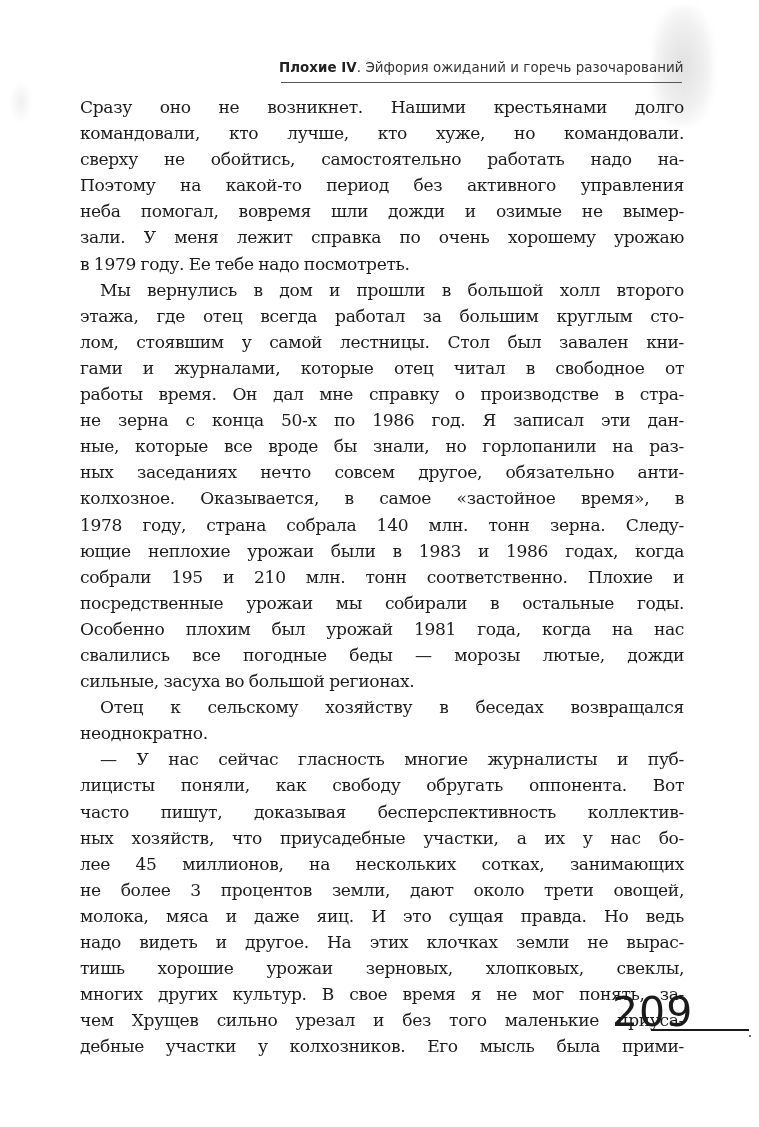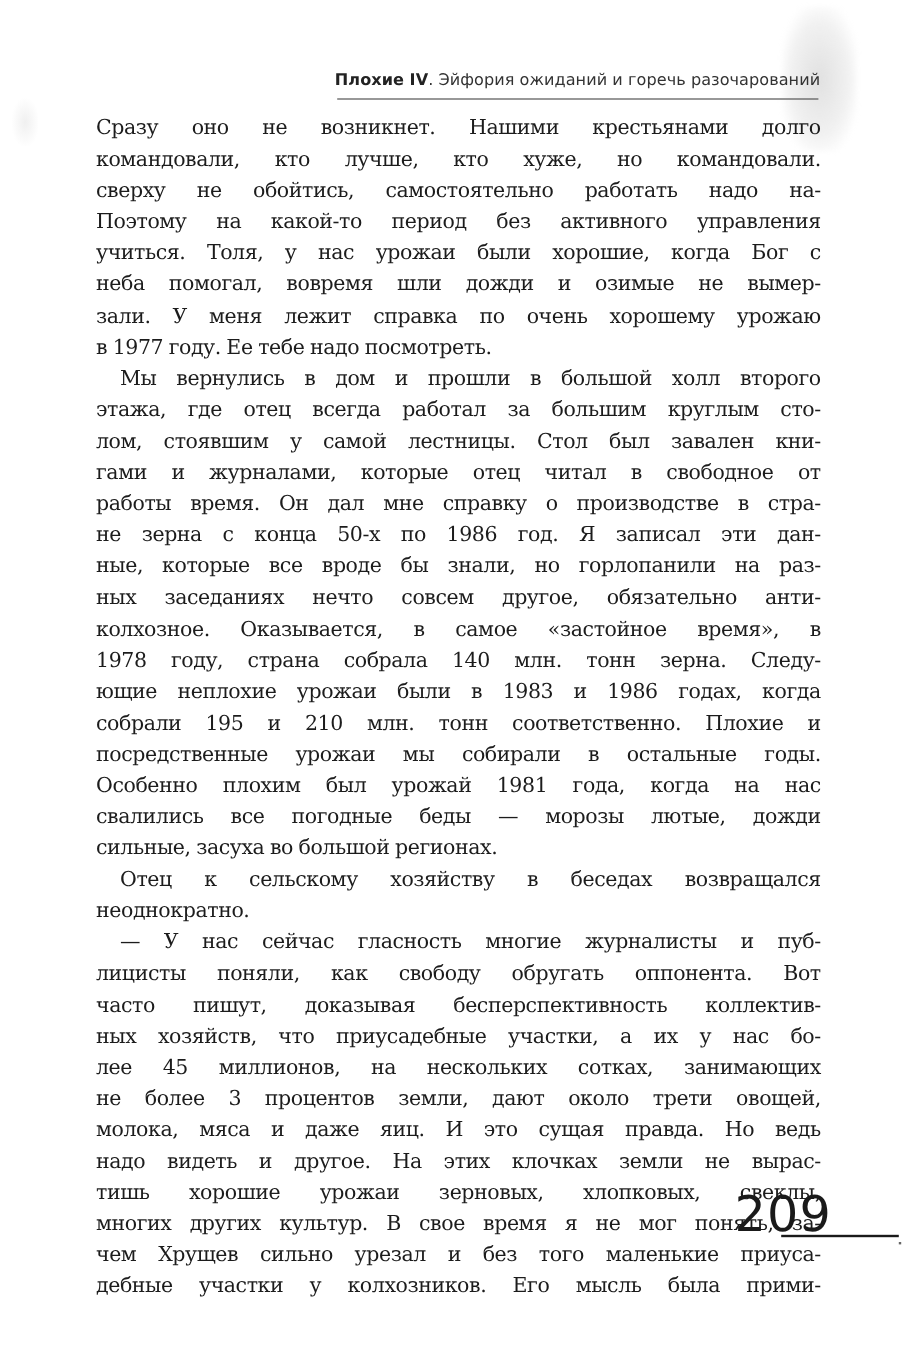--- a/index.html
+++ b/index.html
@@ -111,24 +111,23 @@
 <div class="scan-smudge-left"></div>
 
 <div class="running-head"><b>Плохие IV</b><span>.</span><span> Эйфория ожиданий и горечь разочарований</span></div>
 <div class="head-rule"></div>
 
 <div class="text-block" id="text-block">
     <span class="line">Сразу оно не возникнет. Нашими крестьянами долго</span>
     <span class="line">командовали, кто лучше, кто хуже, но командовали.</span>
     <span class="line">сверху не обойтись, самостоятельно работать надо на-</span>
     <span class="line">Поэтому на какой-то период без активного управления</span>
-    <span class="line">учиться. Толя, у нас урожаи были хорошие, когда Бог с</span>
     <span class="line">неба помогал, вовремя шли дожди и озимые не вымер-</span>
     <span class="line">зали. У меня лежит справка по очень хорошему урожаю</span>
-    <span class="line last">в 1977 году. Ее тебе надо посмотреть.</span>
+    <span class="line last">в 1979 году. Ее тебе надо посмотреть.</span>
     <span class="line indent">Мы вернулись в дом и прошли в большой холл второго</span>
     <span class="line">этажа, где отец всегда работал за большим круглым сто-</span>
     <span class="line">лом, стоявшим у самой лестницы. Стол был завален кни-</span>
     <span class="line">гами и журналами, которые отец читал в свободное от</span>
     <span class="line">работы время. Он дал мне справку о производстве в стра-</span>
     <span class="line">не зерна с конца 50-х по 1986 год. Я записал эти дан-</span>
     <span class="line">ные, которые все вроде бы знали, но горлопанили на раз-</span>
     <span class="line">ных заседаниях нечто совсем другое, обязательно анти-</span>
     <span class="line">колхозное. Оказывается, в самое «застойное время», в</span>
     <span class="line">1978 году, страна собрала 140 млн. тонн зерна. Следу-</span>

